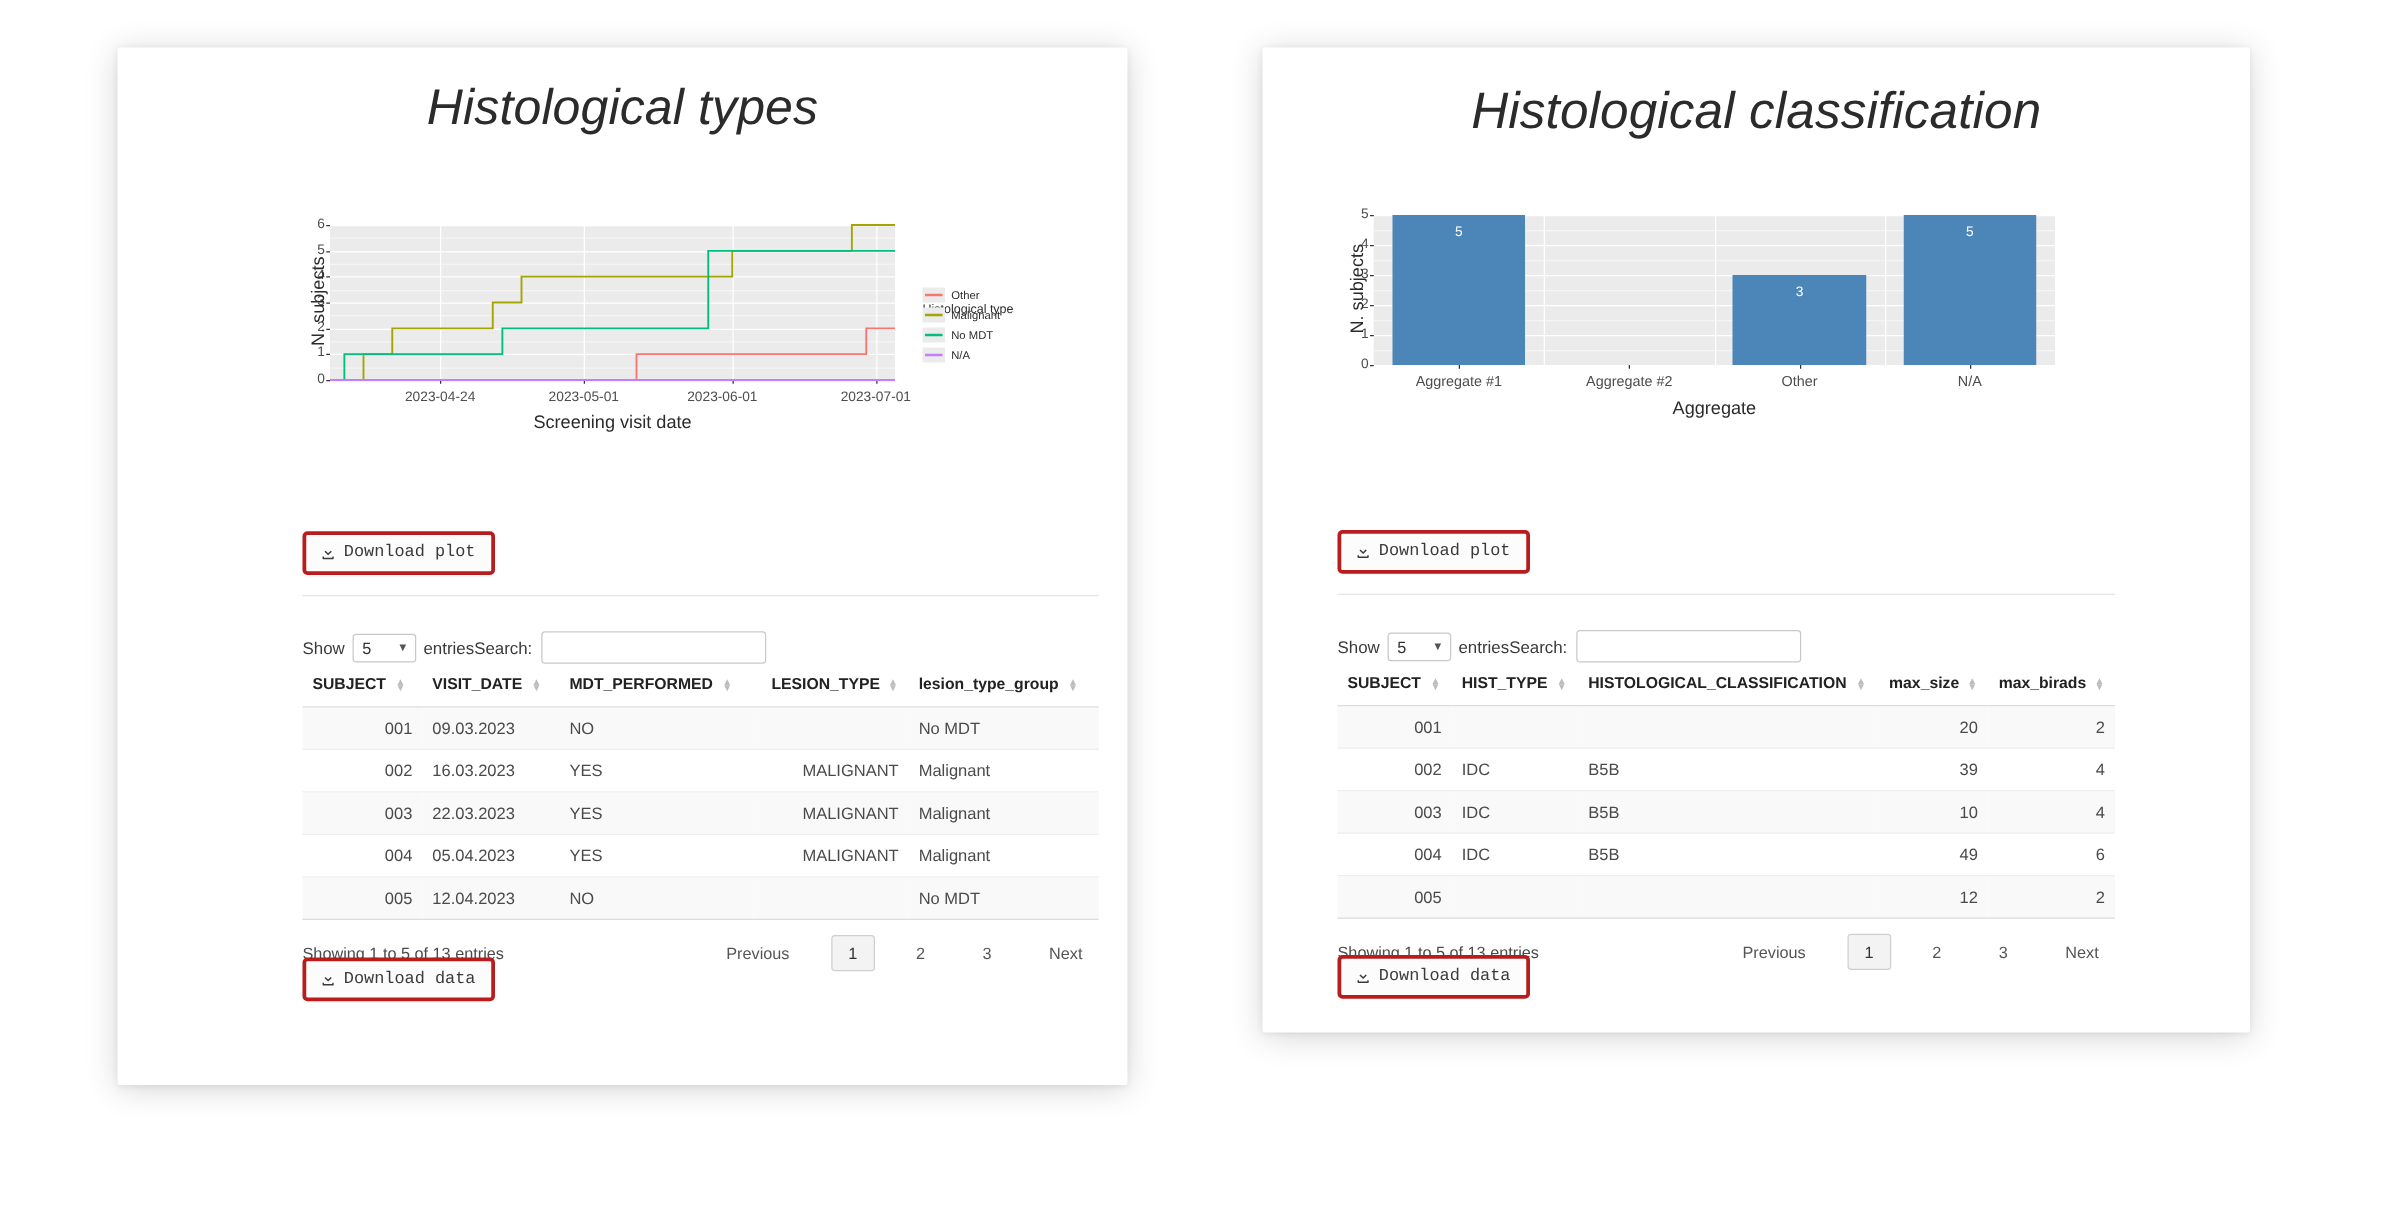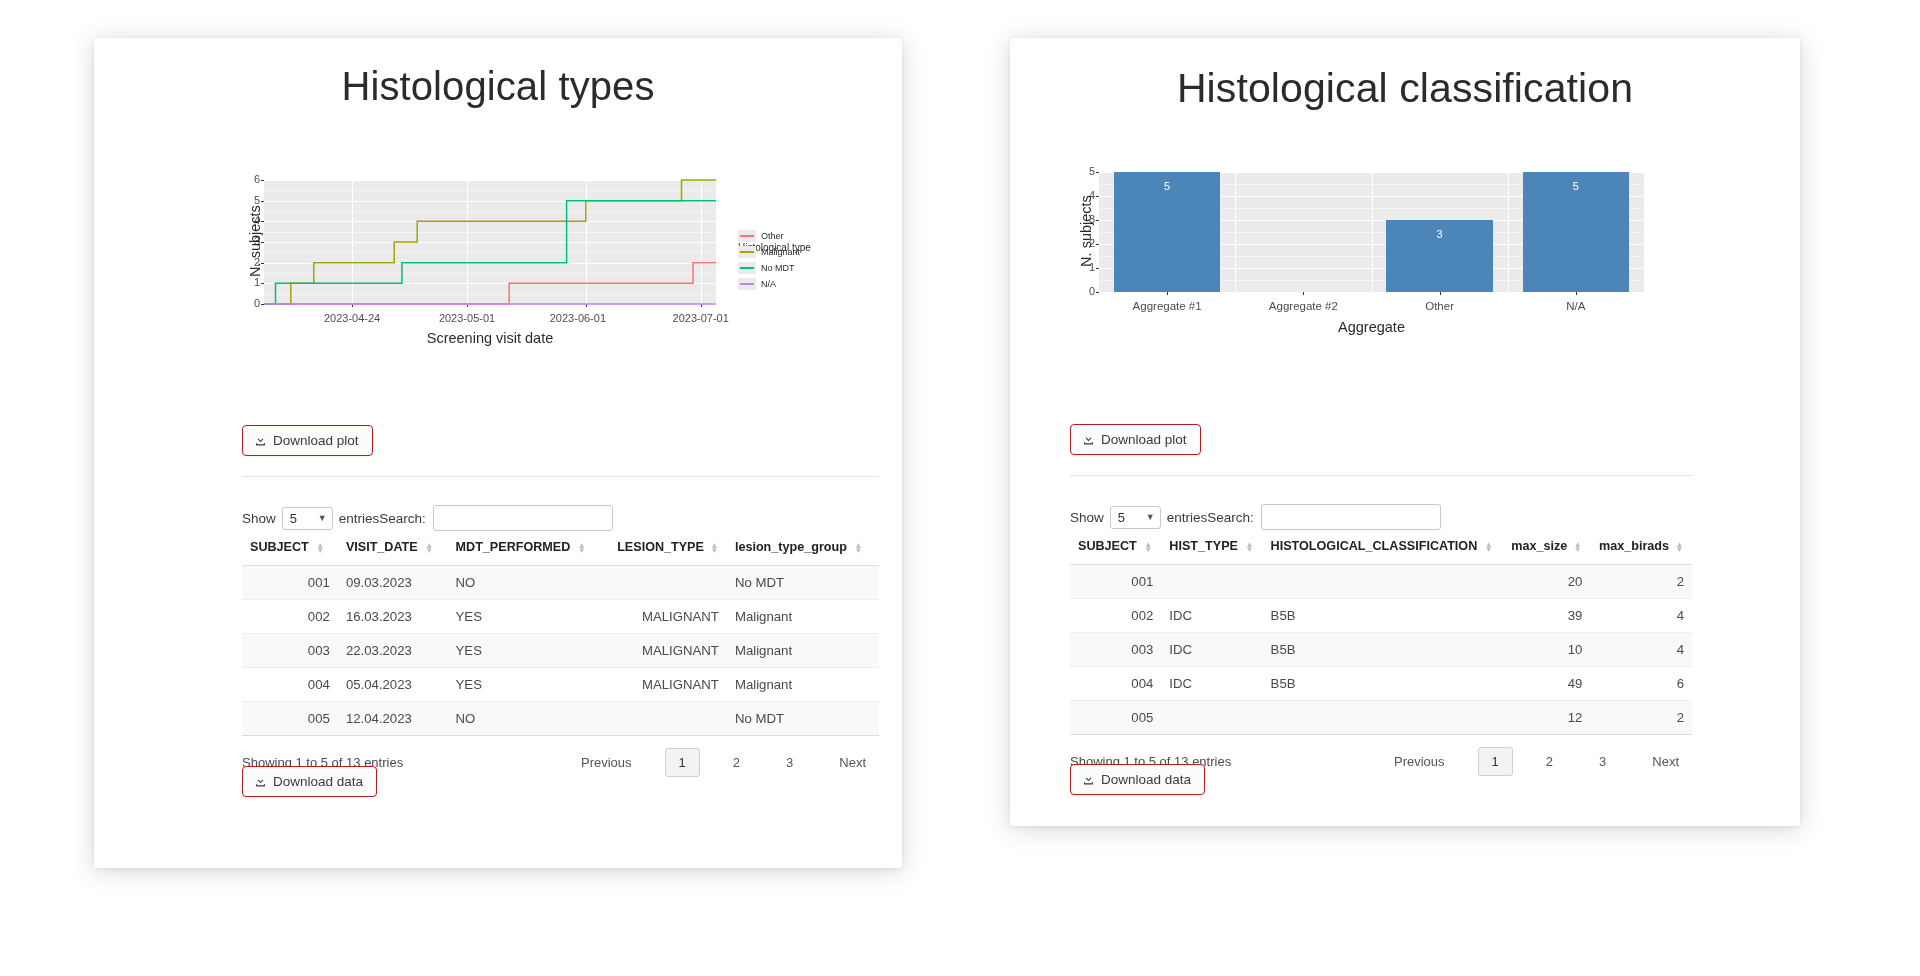--- a/index.html
+++ b/index.html
@@ -25,20 +25,21 @@
   .card-right { left: 1010px; top: 38px; width: 790px; height: 788px; }
 
   .panel-inner { position: relative; width: 100%; height: 100%; padding: 0; }
 
   .panel-title {
     text-align: center;
     font-weight: 400;
     color: #2b2b2b;
     letter-spacing: 0.1px;
     line-height: 1.1;
+    font-style: italic;
   }
   .title-left  { font-size: 40px; margin: 26px 0 0 0; }
   .title-right { font-size: 41px; margin: 28px 0 0 0; }
 
   
   .plot-wrap { position: relative; }
 
   .plot-area-bg { background: #ebebeb; position: absolute; }
   .gridline-major { position: absolute; background: #ffffff; }
   .gridline-minor { position: absolute; background: #f5f5f5; }
@@ -80,29 +81,30 @@
     color: #ffffff;
     text-align: center;
     white-space: nowrap;
   }
 
   
   .btn {
     display: inline-flex;
     align-items: center;
     gap: 6px;
-    border: 1px solid #b91c1c;
+    border: 3px solid #b91c1c;
     background: #fcfcfc;
     border-radius: 4px;
     padding: 7px 13px 7px 11px;
     font-size: 13.5px;
     color: #3a3a3a;
     cursor: pointer;
     box-shadow: 0 1px 1px rgba(0,0,0,0.04);
     white-space: nowrap;
+    font-family: Liberation Mono, monospace;
   }
   .dl-icon { width: 13px; height: 13px; display:block; }
 
   .divider {
     height: 1px;
     background: #e3e3e3;
     width: 100%;
   }
 
   

